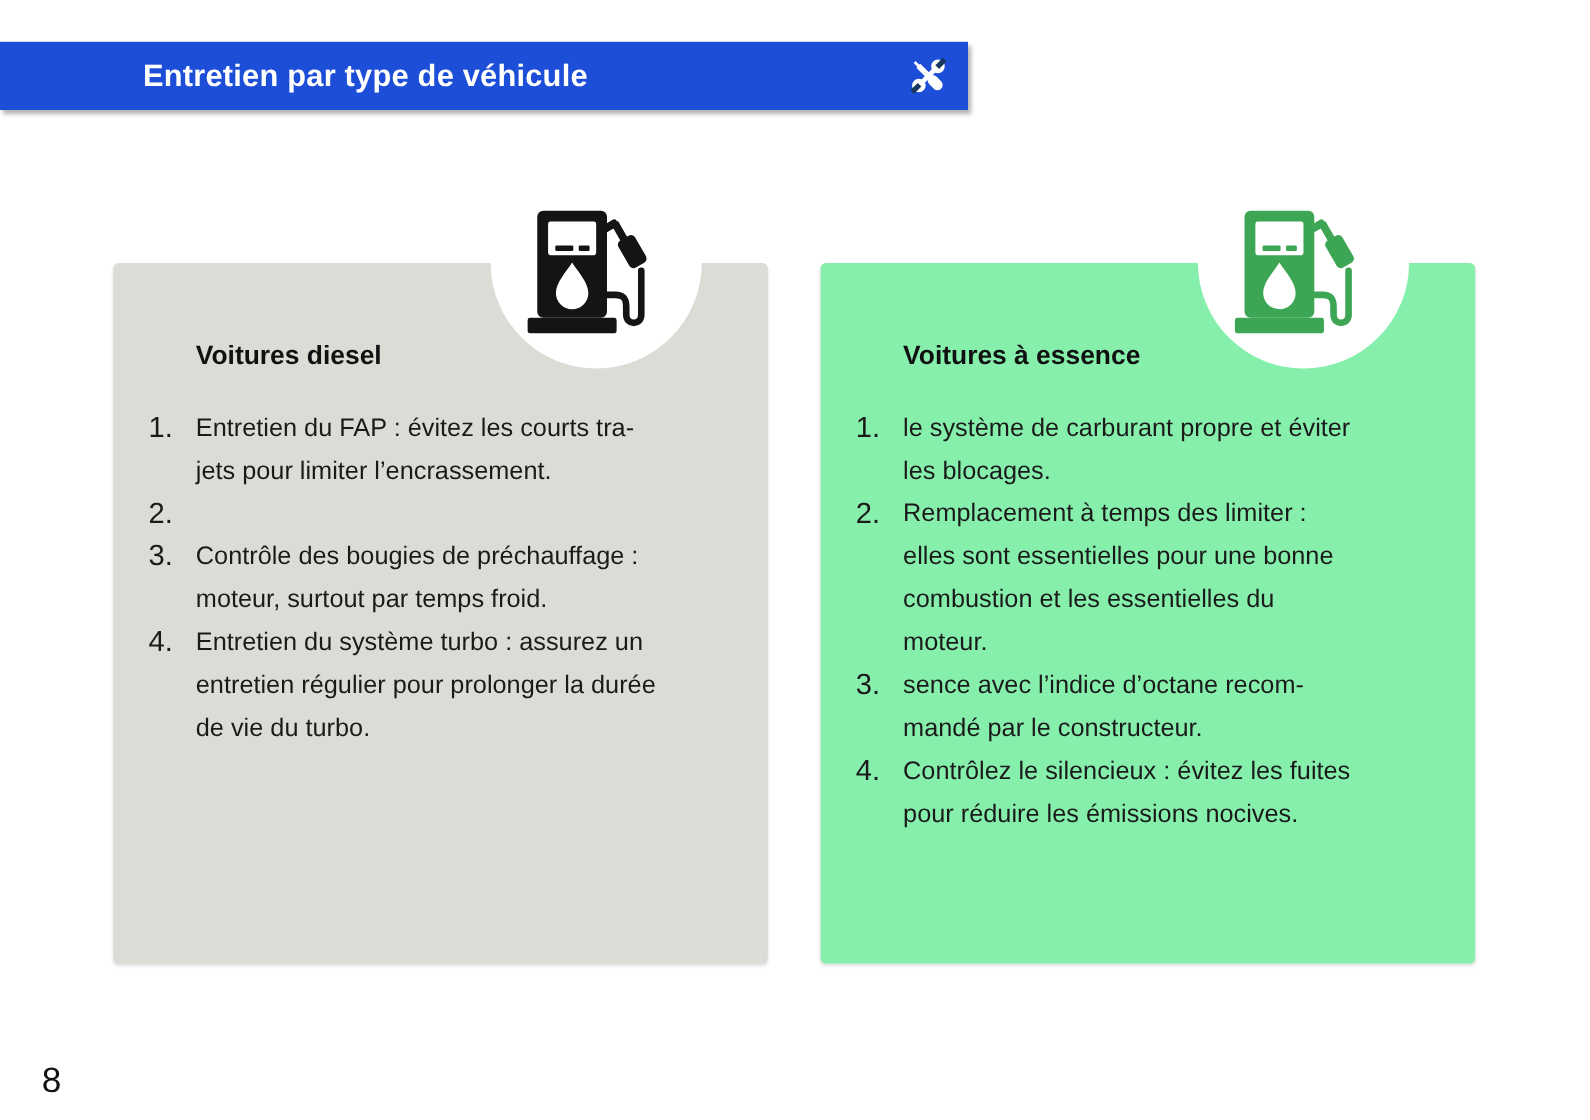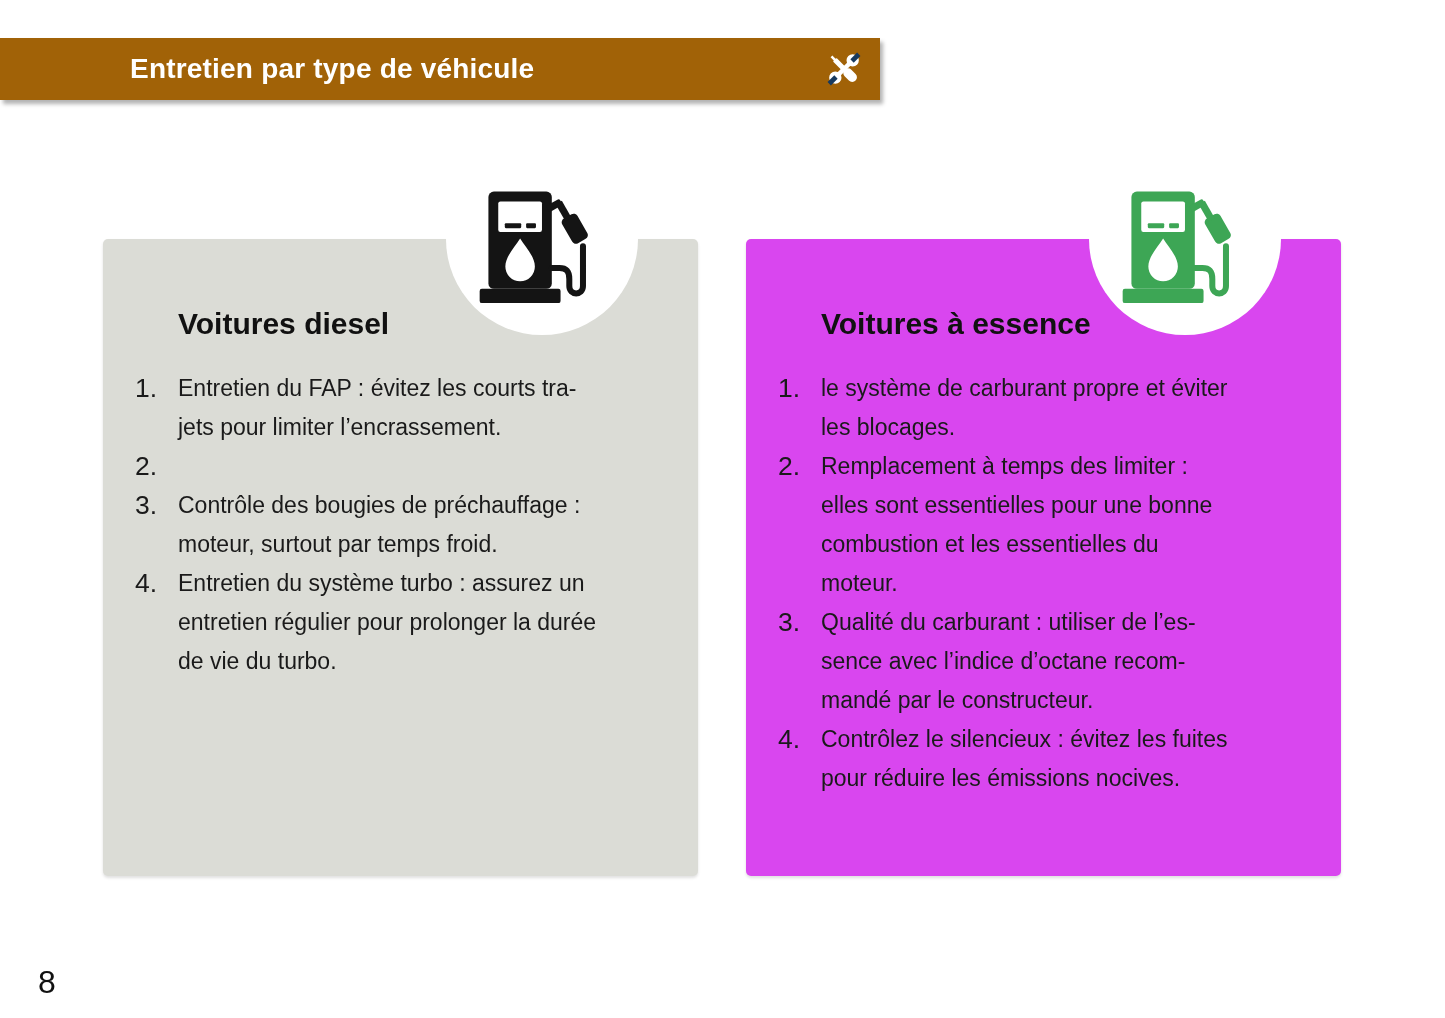--- a/index.html
+++ b/index.html
@@ -47,21 +47,21 @@
     width:595px;height:637px;
     border-radius:5px;
     box-shadow:0 2px 3px rgba(0,0,0,0.12);
     z-index:1;
   }
   .card-left{left:103px;background:var(--card-left-bg);}
   .card-right{left:746px;background:var(--card-right-bg);}
 
   .card-title{
     margin:68px 0 0 75px;
-    font-size:30px;
+    font-size:24px;
     font-weight:bold;
     color:#111111;
     line-height:34px;
     white-space:nowrap;
   }
   .list{margin-top:28px;}
   .list-item{display:flex;padding-left:32px;}
   .num{
     width:43px;flex:0 0 43px;
     font-size:26.5px;line-height:39px;
@@ -95,21 +95,21 @@
   .page-number{
     position:absolute;left:38px;top:964px;
     font-size:32px;color:#111111;
   }
 </style>
 </head>
 <body>
 
 <div class="page">
 
-  <div class="header-bar" style="background: #a16207;">
+  <div class="header-bar" style="background: #1d4ed8;">
     <span class="header-title" style="color: rgb(255, 255, 255);">Entretien par type de véhicule</span>
     <svg class="tools-icon" viewBox="0 0 44 44" aria-hidden="true">
 
       <g transform="rotate(45 22 22)">
         <rect class="tool" x="19.6" y="9" width="4.8" height="26"></rect>
         <circle class="tool" cx="22" cy="8.5" r="6.8"></circle>
         <rect class="notch" x="19.4" y="-1" width="5.2" height="10.5"></rect>
         <circle class="tool" cx="22" cy="35.5" r="6.8"></circle>
         <rect class="notch" x="19.4" y="34.5" width="5.2" height="10.5"></rect>
       </g>
@@ -146,21 +146,21 @@
           <div class="num">4.</div>
           <div class="item-lines">
             <div class="line">Entretien du système turbo : assurez un</div>
             <div class="line">entretien régulier pour prolonger la durée</div>
             <div class="line">de vie du turbo.</div>
           </div>
         </div>
       </div>
   </div>
 
-  <div class="card card-right" style="background: #d946ef;">
+  <div class="card card-right" style="background: #86efac;">
     <div class="card-title">Voitures à essence</div>
     <div class="list">
         <div class="list-item">
           <div class="num">1.</div>
           <div class="item-lines">
             <div class="line">le système de carburant propre et éviter</div>
             <div class="line">les blocages.</div>
           </div>
         </div>
         <div class="list-item">
@@ -168,21 +168,20 @@
           <div class="item-lines">
             <div class="line">Remplacement à temps des limiter :</div>
             <div class="line">elles sont essentielles pour une bonne</div>
             <div class="line">combustion et les essentielles du</div>
             <div class="line">moteur.</div>
           </div>
         </div>
         <div class="list-item">
           <div class="num">3.</div>
           <div class="item-lines">
-            <div class="line">Qualité du carburant : utiliser de l’es-</div>
             <div class="line">sence avec l’indice d’octane recom-</div>
             <div class="line">mandé par le constructeur.</div>
           </div>
         </div>
         <div class="list-item">
           <div class="num">4.</div>
           <div class="item-lines">
             <div class="line">Contrôlez le silencieux : évitez les fuites</div>
             <div class="line">pour réduire les émissions nocives.</div>
           </div>

